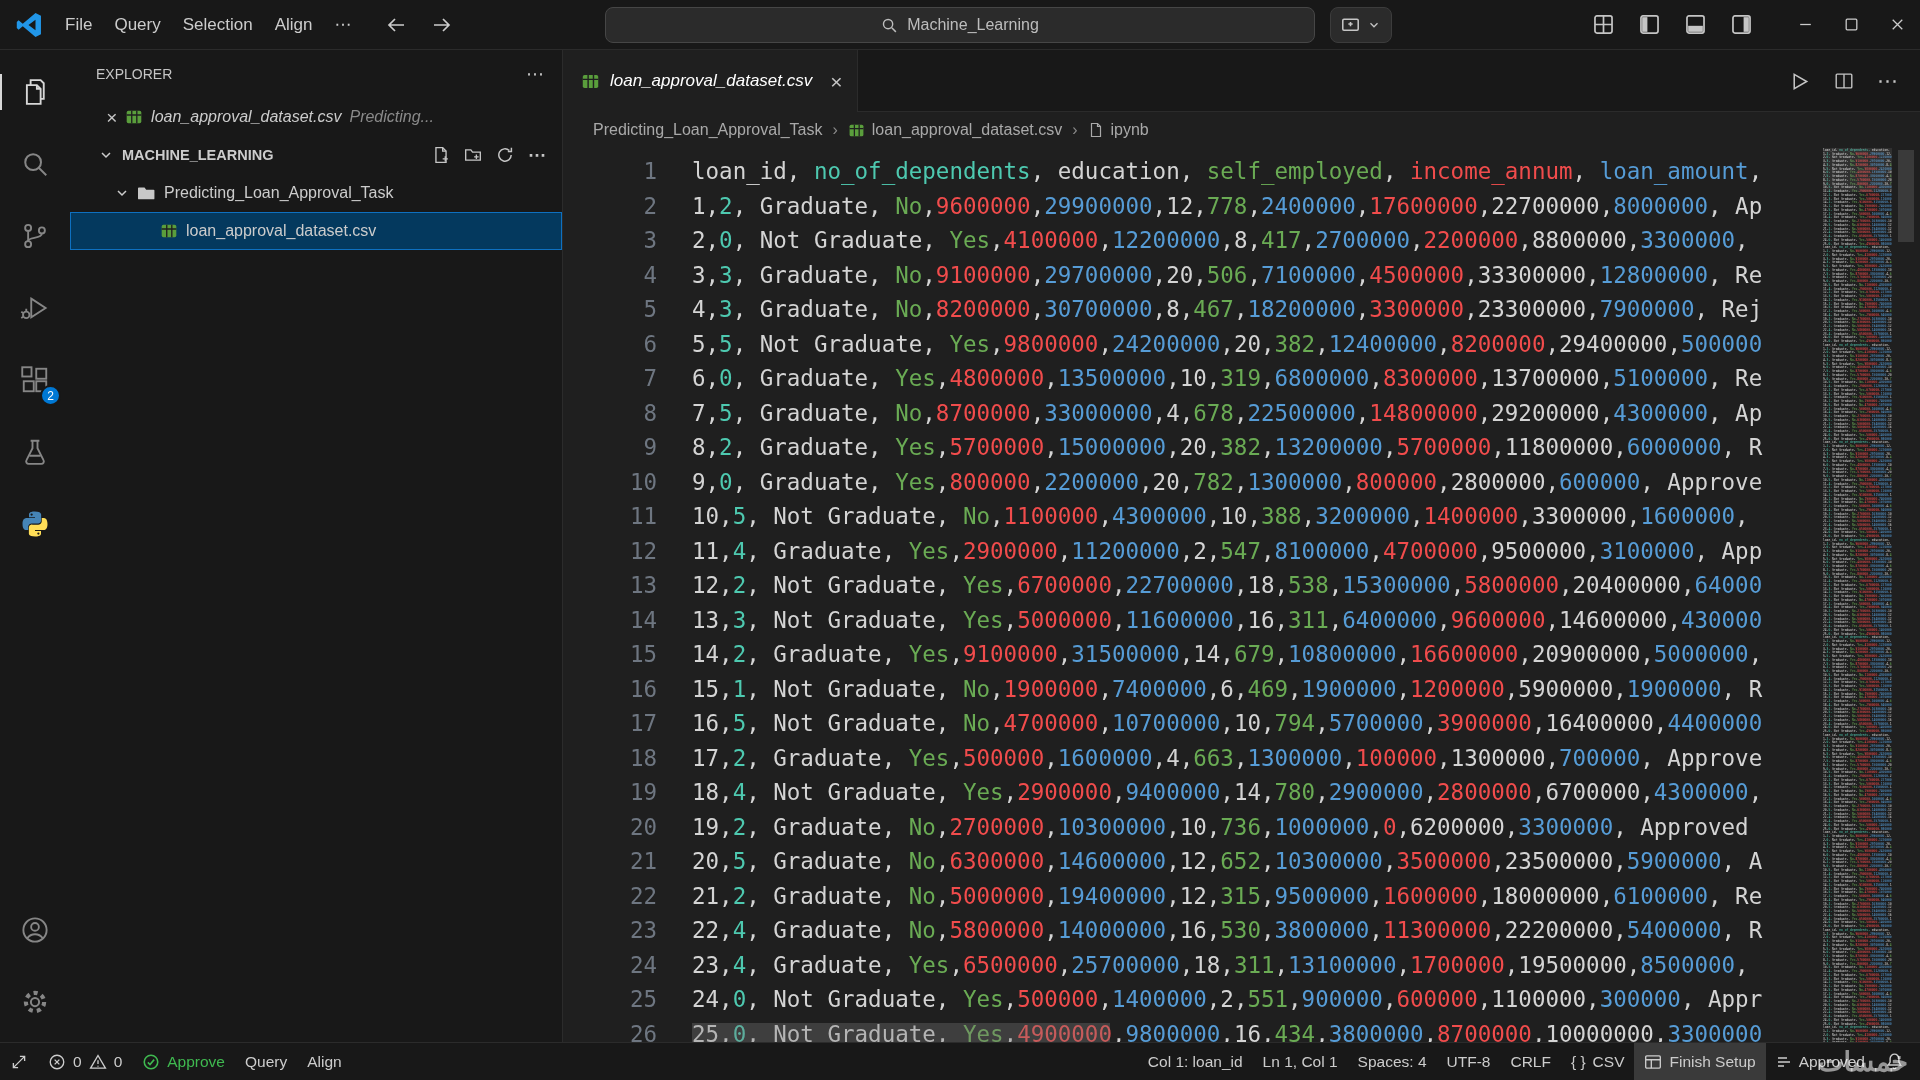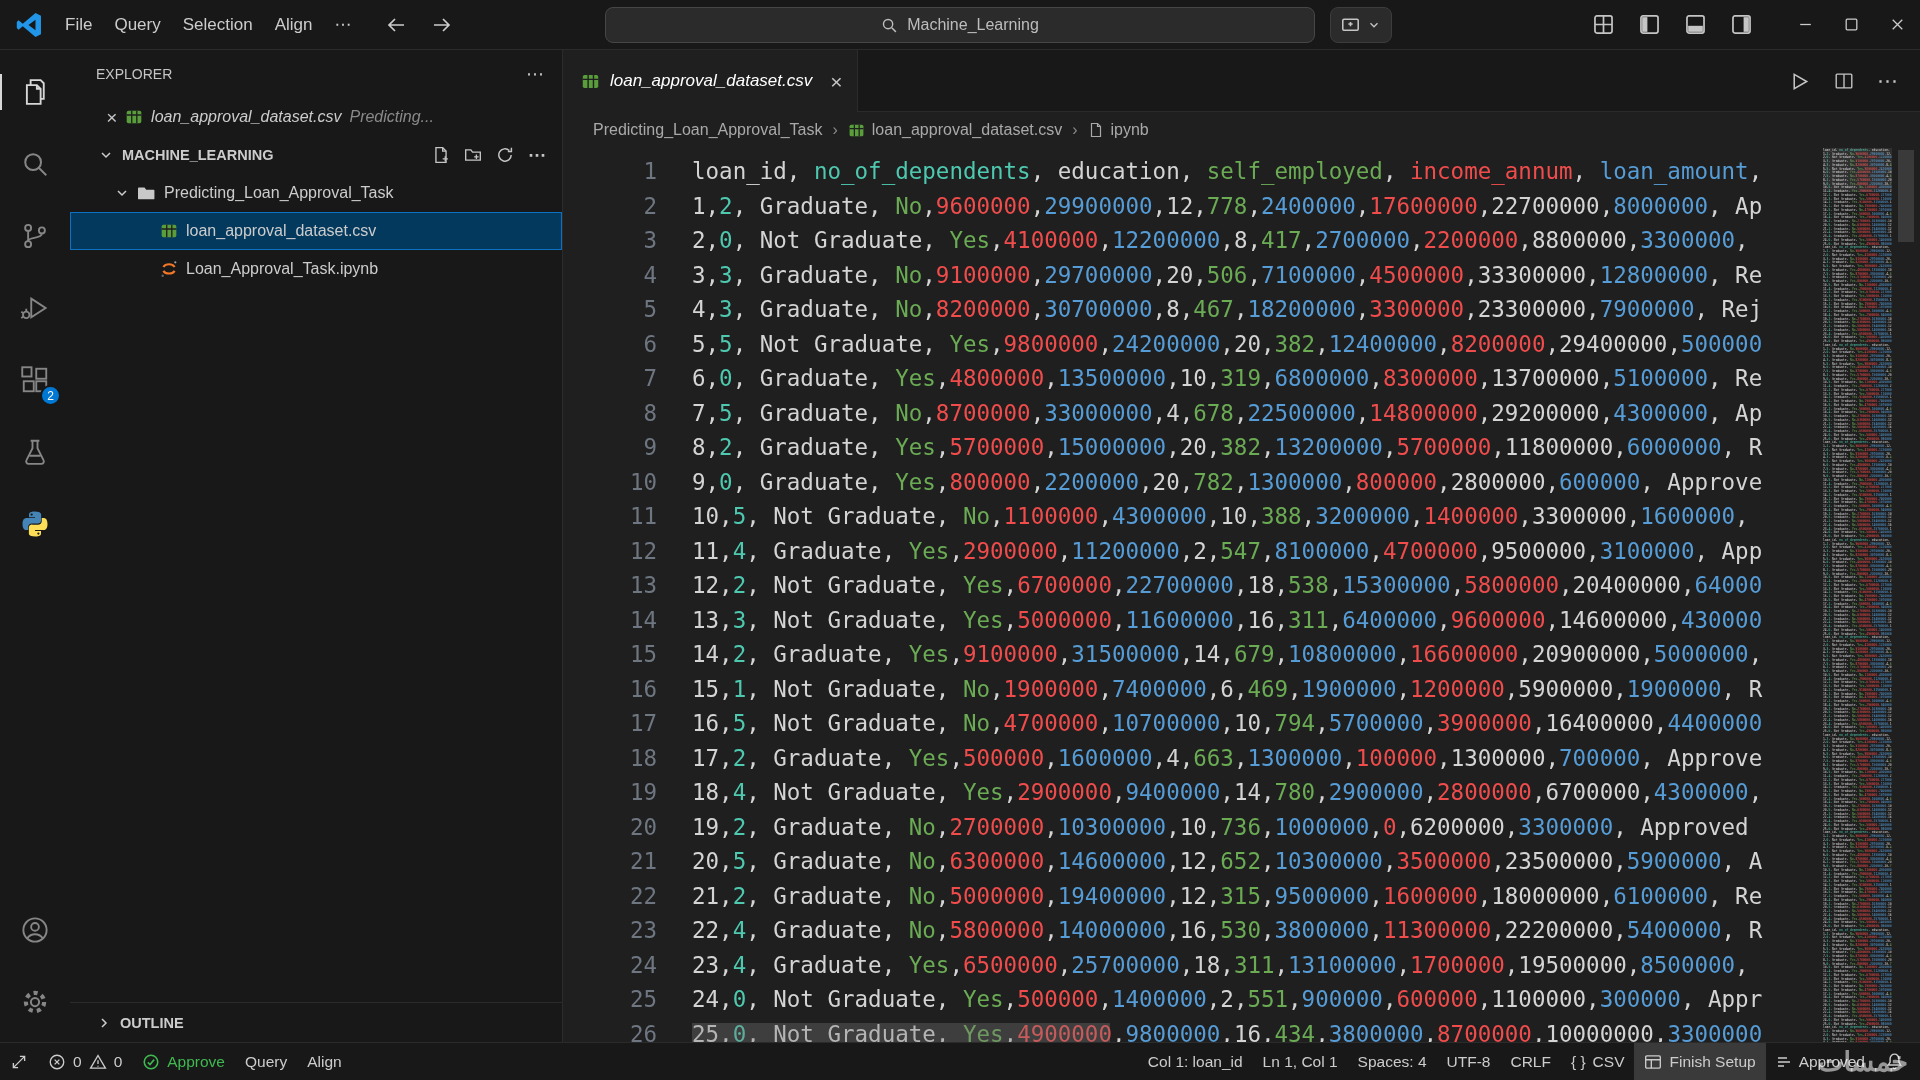--- a/index.html
+++ b/index.html
@@ -342,42 +342,23 @@
       <div class="sb-row tree-file selected">
         <span>
           <svg width="18" height="18" viewBox="0 0 16 16">
               <rect x="1.5" y="2.5" width="13" height="11" rx="1.5" fill="#5a9e3c"></rect>
               <path d="M1.5 6.2h13M6 2.5v11M10.5 2.5v11" stroke="#1f1f1f" stroke-width="1.2" fill="none"></path>
             </svg>
         </span>
         <span>loan_approval_dataset.csv</span>
       </div>
 
-      <div class="sb-row tree-file">
-        <span>
-          <svg width="18" height="18" viewBox="0 0 16 16" fill="none">
-              <path d="M3 9.6a5.6 4.4 0 0 0 10 0" stroke="#f37726" stroke-width="1.9"></path>
-              <path d="M13 6.2a5.6 4.4 0 0 0-10 0" stroke="#f37726" stroke-width="1.9"></path>
-              <circle cx="13.6" cy="2" r="1" fill="#9e9e9e"></circle>
-              <circle cx="2.4" cy="14" r="1.1" fill="#616262"></circle>
-            </svg>
-        </span>
-        <span>Loan_Approval_Task.ipynb</span>
-      </div>
 
       <div class="sb-spacer"></div>
 
-      <div class="sb-bottom-row">
-        <span>
-          <svg width="16" height="16" viewBox="0 0 16 16" fill="none" stroke="currentColor" stroke-width="1.5">
-              <path d="M6 4l4 4-4 4"></path>
-            </svg>
-        </span>
-        <span>OUTLINE</span>
-      </div>
     </div>
 
     <div class="editor-group">
       <div class="tabbar">
         <div class="tab">
           <span>
             <svg width="19" height="19" viewBox="0 0 16 16">
                 <rect x="1.5" y="2.5" width="13" height="11" rx="1.5" fill="#5a9e3c"></rect>
                 <path d="M1.5 6.2h13M6 2.5v11M10.5 2.5v11" stroke="#1f1f1f" stroke-width="1.2" fill="none"></path>
               </svg>

